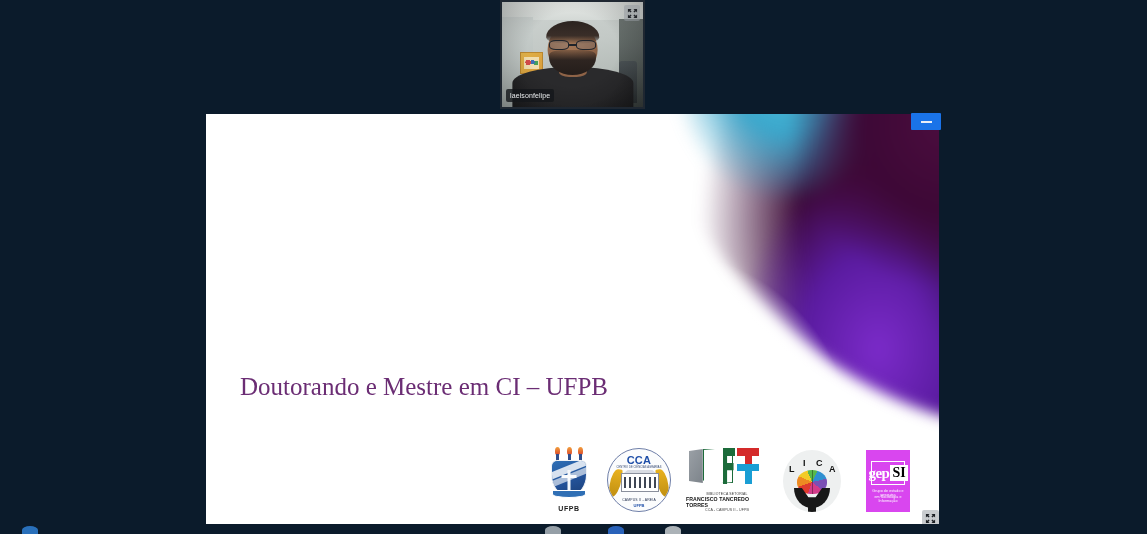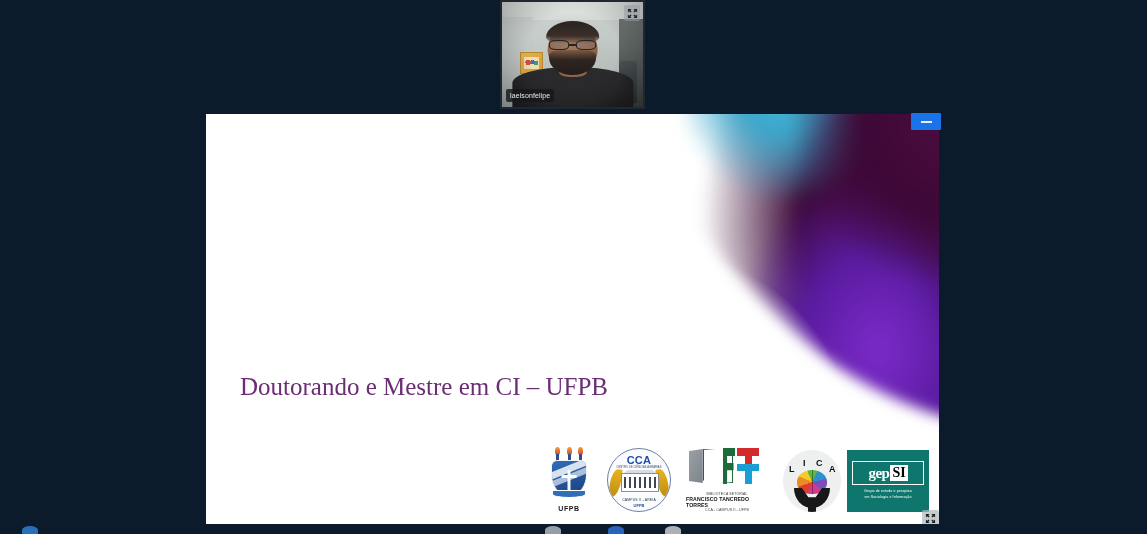--- a/index.html
+++ b/index.html
@@ -210,21 +210,21 @@
   .lica-brain:after { content:""; position:absolute; left:50%; top:0; width:1.2px; height:100%;
               background:rgba(0,0,0,.35); }
   .lica-hands { position:absolute; left:11px; top:38px; width:36px; height:20px;
               background:#181818; border-radius:0 0 50% 50% / 0 0 100% 100%;
               clip-path:polygon(0 0,22% 0,40% 46%,60% 46%,78% 0,100% 0,100% 100%,0 100%); }
   .lica-wrist{ position:absolute; left:50%; top:52px; transform:translateX(-50%);
               width:8px; height:12px; background:#181818; }
 
   
   .lg-gepsi { width:64px; }
-  .gepsi-art { position:relative; width:82px; height:62px; background:#0f766e; }
+  .gepsi-art { position:relative; width:44px; height:62px; background:#d946ef; }
   .gepsi-box { position:absolute; left:5px; top:11px; right:5px; height:24px;
               border:1.5px solid #fff; display:flex; align-items:center; justify-content:center; }
   .gepsi-g { font-size:15px; font-weight:800; color:#fff; letter-spacing:-.5px;
               font-family:"Liberation Serif", serif; }
   .gepsi-si { font-size:14px; font-weight:800; color:#000; background:#fff;
               padding:0 2px; margin-left:1px; font-family:"Liberation Serif", serif; }
   .gepsi-t1 { position:absolute; left:4px; right:4px; top:39px; text-align:center;
               font-size:3.6px; color:#fff; letter-spacing:.1px; }
   .gepsi-t2 { position:absolute; left:4px; right:4px; top:45px; text-align:center;
               font-size:3.6px; color:#fff; letter-spacing:.1px; }

